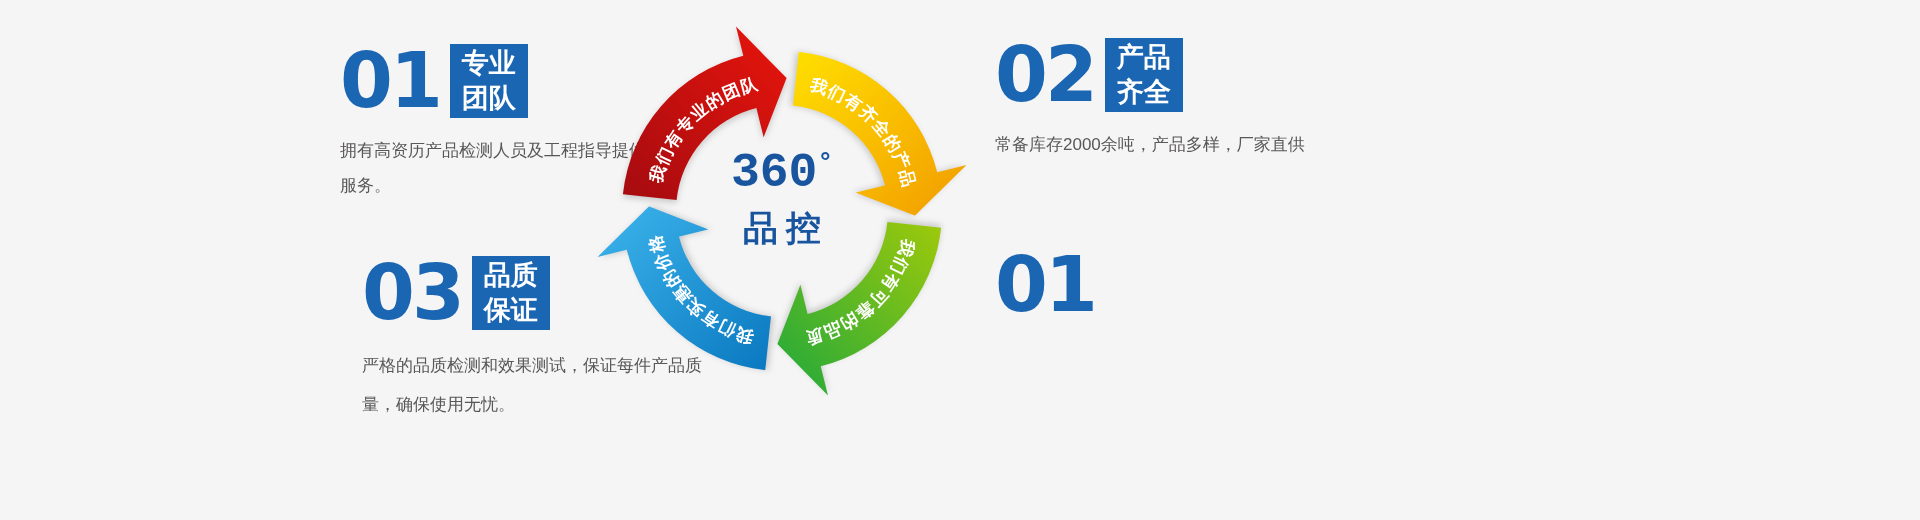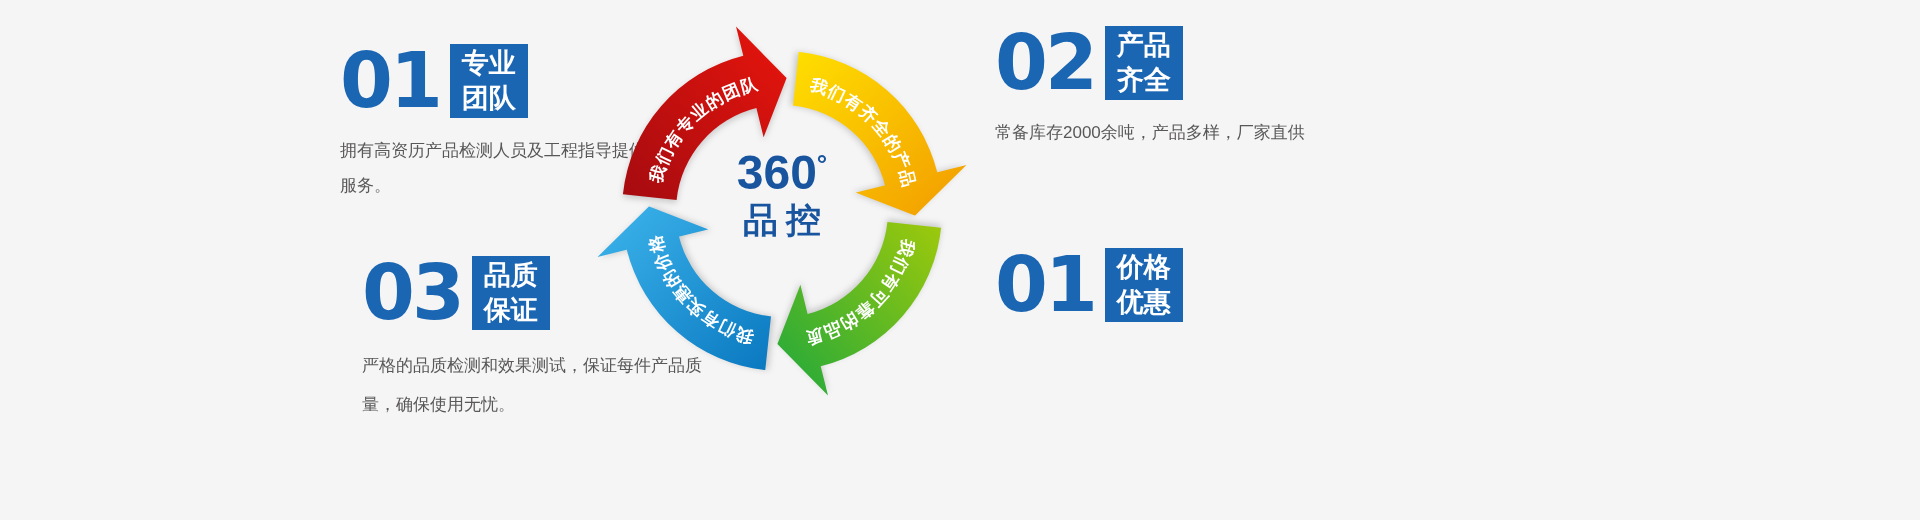--- a/index.html
+++ b/index.html
@@ -7,36 +7,36 @@
   #stage{position:relative;width:1536px;height:520px;background:#f5f5f5;overflow:hidden}
 
   .feature{position:absolute}
   .feature-head{display:flex;align-items:center}
   .feature-number{font-family:"DejaVu Sans",sans-serif;font-weight:800;font-size:76px;line-height:78px;color:#1b66b3;letter-spacing:-3px}
   .feature-title{margin-left:10px;background:#1b66b3;color:#fff;font-weight:700;font-size:27px;line-height:1.3;padding:2px 12px;text-align:right}
   .feature-title span{display:block}
   .feature-desc{margin:14px 0 0;font-size:17px;color:#595757;line-height:2.05}
 
   #f0{left:340px;top:42px;width:345px}
-  #f1{left:995px;top:24px;width:460px}
+  #f1{left:995px;top:36px;width:460px}
   #f1 .feature-desc{white-space:nowrap}
   #f2{left:362px;top:254px;width:348px}
   #f2 .feature-desc{line-height:2.3}
   #f3{left:995px;top:246px;width:460px}
   #f3 .feature-desc{white-space:nowrap}
 
   #diagram{position:absolute;left:552px;top:-7px;width:460px;height:446px}
   #diagram svg{position:absolute;left:0;top:0;overflow:visible}
   .arrow{filter:drop-shadow(0 3px 3px rgba(0,0,0,.18))}
   .arrow-text{fill:#fff;font-size:17px;font-weight:700;letter-spacing:2px;dominant-baseline:central;font-family:"Liberation Sans",sans-serif}
 
   #center-label{position:absolute;left:0;right:0;top:156px;text-align:center;color:#19559f;pointer-events:none}
-  #center-value{font-family:Liberation Sans, sans-serif;font-weight:700;font-size:48px;line-height:1}
+  #center-value{font-family:Liberation Mono, monospace;font-weight:700;font-size:48px;line-height:1}
   #center-value sup{font-size:26px;vertical-align:16px}
-  #center-word{font-size:35px;font-weight:700;letter-spacing:8px;text-indent:8px;margin-top:0}
+  #center-word{font-size:35px;font-weight:700;letter-spacing:8px;text-indent:8px;margin-top:8px}
 </style>
 </head>
 <body>
 
 <div id="stage">
 
   <div class="feature" id="f0">
     <div class="feature-head">
       <div class="feature-number">01</div>
       <div class="feature-title">
@@ -65,24 +65,20 @@
         <span>品质</span>
         <span>保证</span>
       </div>
     </div>
     <p class="feature-desc">严格的品质检测和效果测试，保证每件产品质量，确保使用无忧。</p>
   </div>
 
   <div class="feature" id="f3">
     <div class="feature-head">
       <div class="feature-number">01</div>
-      <div class="feature-title">
-        <span>价格</span>
-        <span>优惠</span>
-      </div>
     </div>
   </div>
 
   <div id="diagram">
     <svg width="460" height="446" viewBox="0 0 460 446" xmlns="http://www.w3.org/2000/svg">
       <defs>
         <linearGradient id="g0" x1="0" y1="1" x2="1" y2="0">
           <stop offset="0" stop-color="#a50b10"></stop>
           <stop offset="1" stop-color="#e8150c"></stop>
         </linearGradient>

